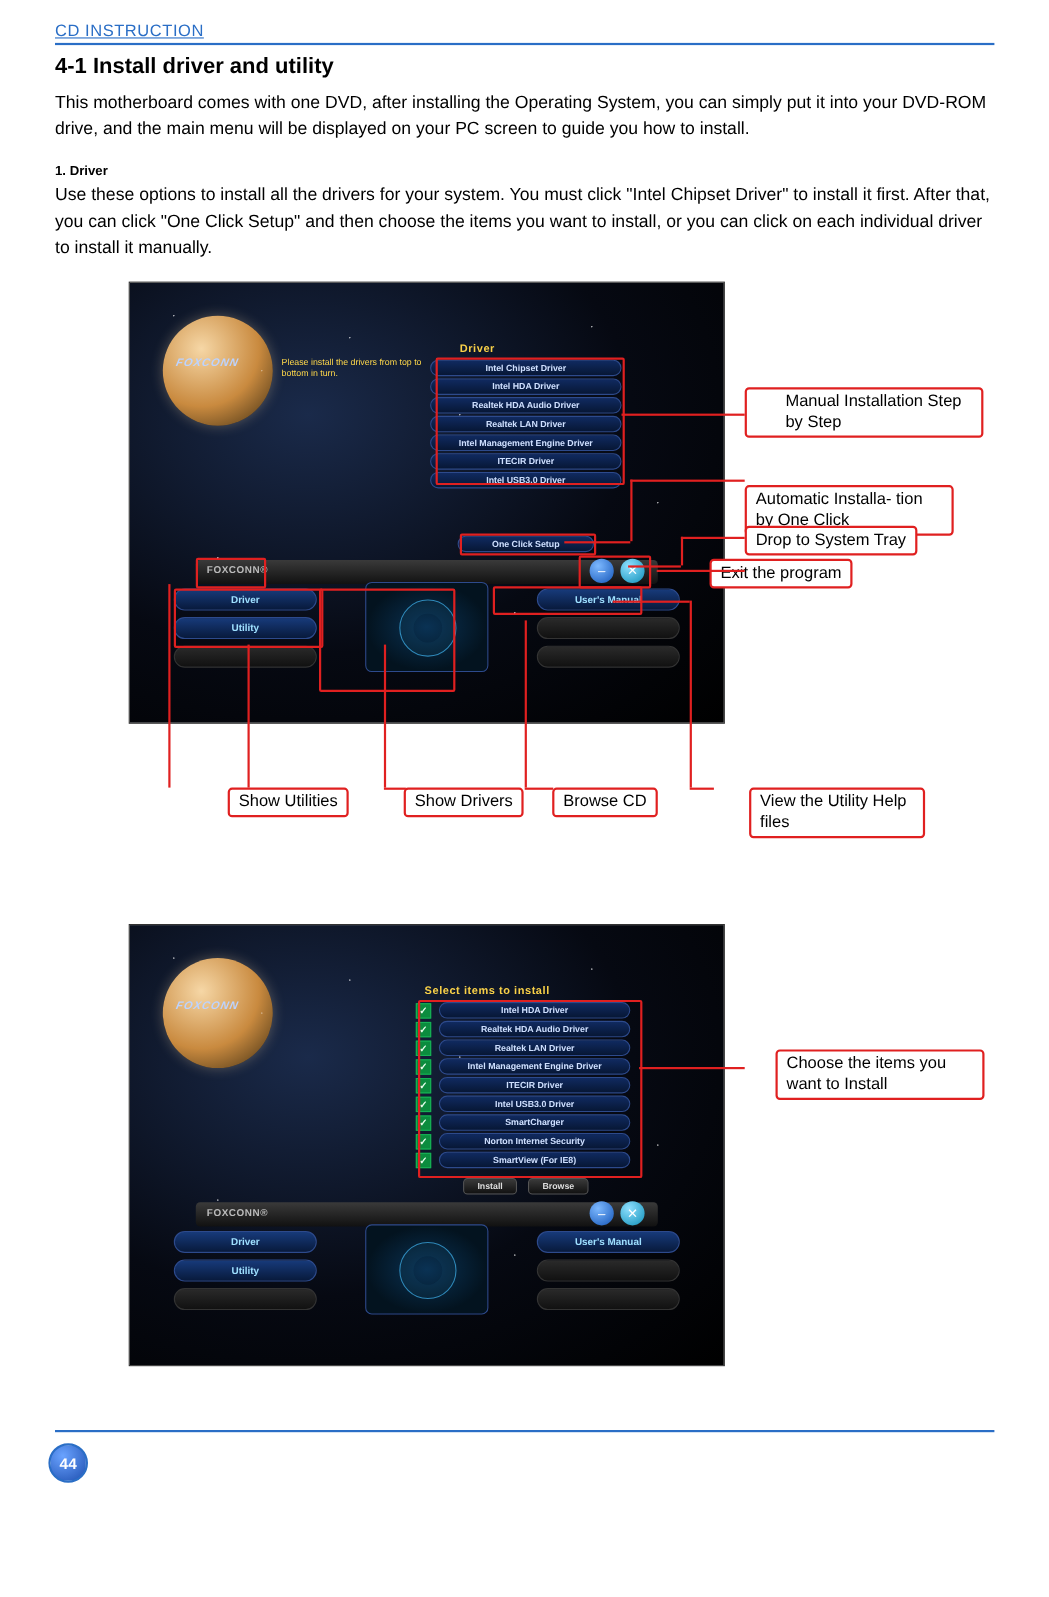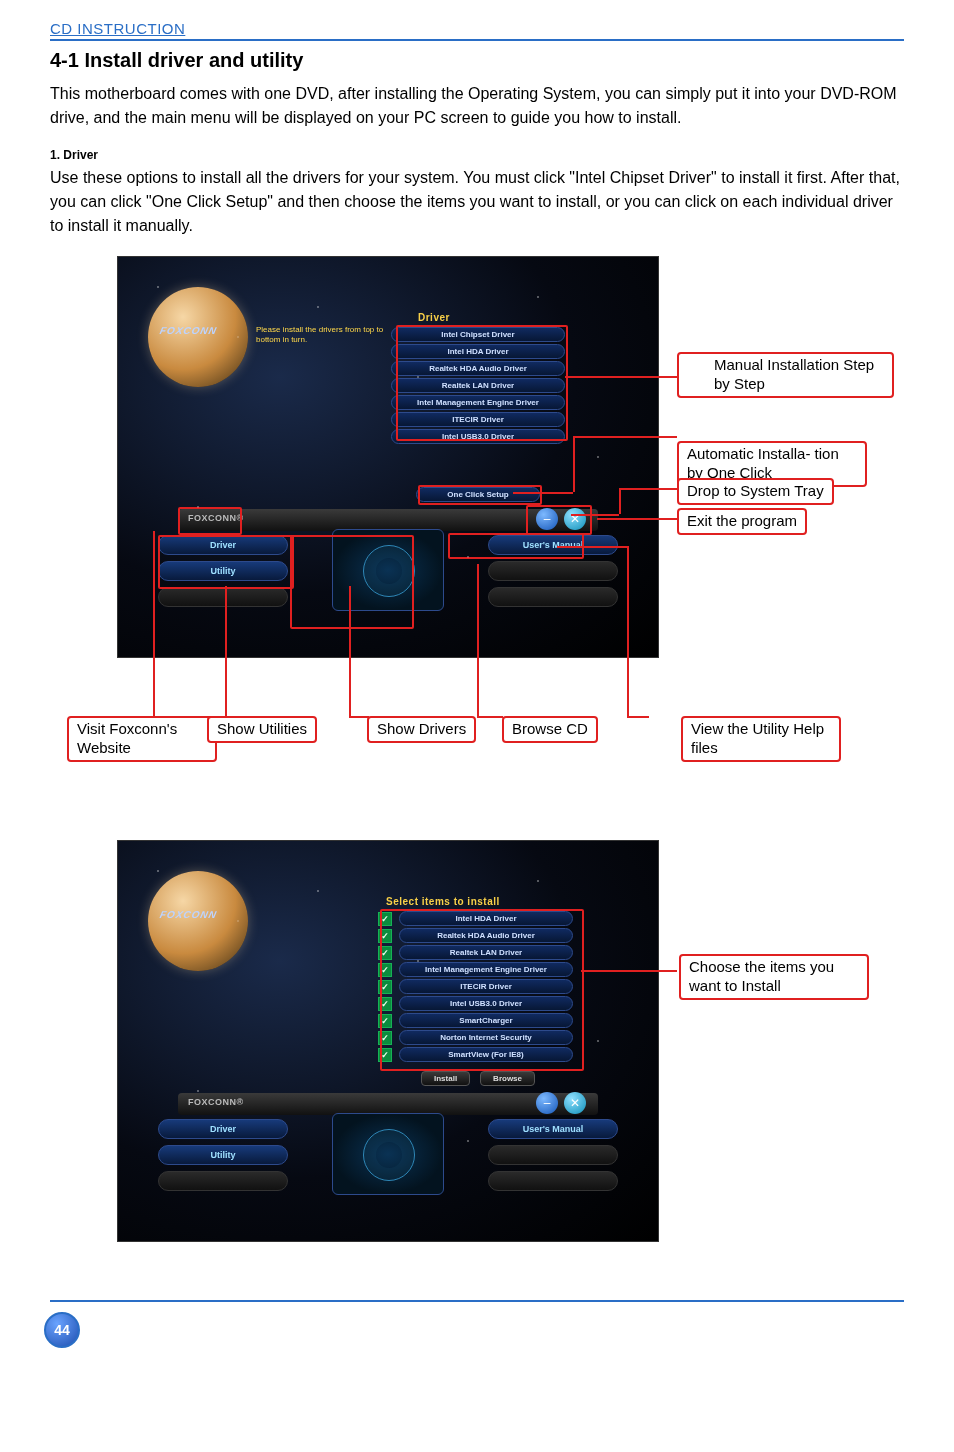--- a/index.html
+++ b/index.html
@@ -336,24 +336,23 @@
 tion by One Click</div>
     <div class="lead" style="left:446px; top:236px; width:60px;"></div>
     <div class="lead v" style="left:506px; top:180px; height:56px;"></div>
     <div class="lead" style="left:506px; top:180px; width:104px;"></div>
 
     <div class="callout" style="left:610px; top:222px;">Drop to System Tray</div>
     <div class="lead" style="left:504px; top:258px; width:48px;"></div>
     <div class="lead v" style="left:552px; top:232px; height:26px;"></div>
     <div class="lead" style="left:552px; top:232px; width:58px;"></div>
 
-    <div class="callout" style="left:610px; top:252px;text-align:center;">Exit the program</div>
+    <div class="callout" style="left:578px; top:252px;text-align:center;">Exit the program</div>
     <div class="lead" style="left:530px; top:262px; width:80px;"></div>
 
-    <div class="callout multi" style="left:0px; top:460px; width:130px;">Visit Foxconn's Website</div>
     <div class="lead v" style="left:86px; top:275px; height:185px;"></div>
 
     <div class="callout" style="left:140px; top:460px;">Show Utilities</div>
     <div class="lead v" style="left:158px; top:330px; height:130px;"></div>
 
     <div class="callout" style="left:300px; top:460px;">Show Drivers</div>
     <div class="lead v" style="left:282px; top:330px; height:130px;"></div>
     <div class="lead" style="left:282px; top:460px; width:20px;"></div>
 
     <div class="callout" style="left:435px; top:460px;">Browse CD</div>
@@ -432,19 +431,19 @@
         <div class="side-stack right">
           <div class="slot">User's Manual</div>
           <div class="slot empty"></div>
           <div class="slot empty"></div>
         </div>
       </div>
 
       <div class="hl" style="left:262px; top:68px; width:200px; height:158px;"></div>
     </div>
 
-    <div class="callout multi" style="left:612px; top:114px; width:170px;">Choose the items you want to Install</div>
+    <div class="callout multi" style="left:638px; top:114px; width:170px;">Choose the items you want to Install</div>
     <div class="lead" style="left:514px; top:130px; width:96px;"></div>
   </div>
 
   <div class="footer-rule"></div>
   <div class="pagenum">44</div>
 </div>
 
 </body></html>

